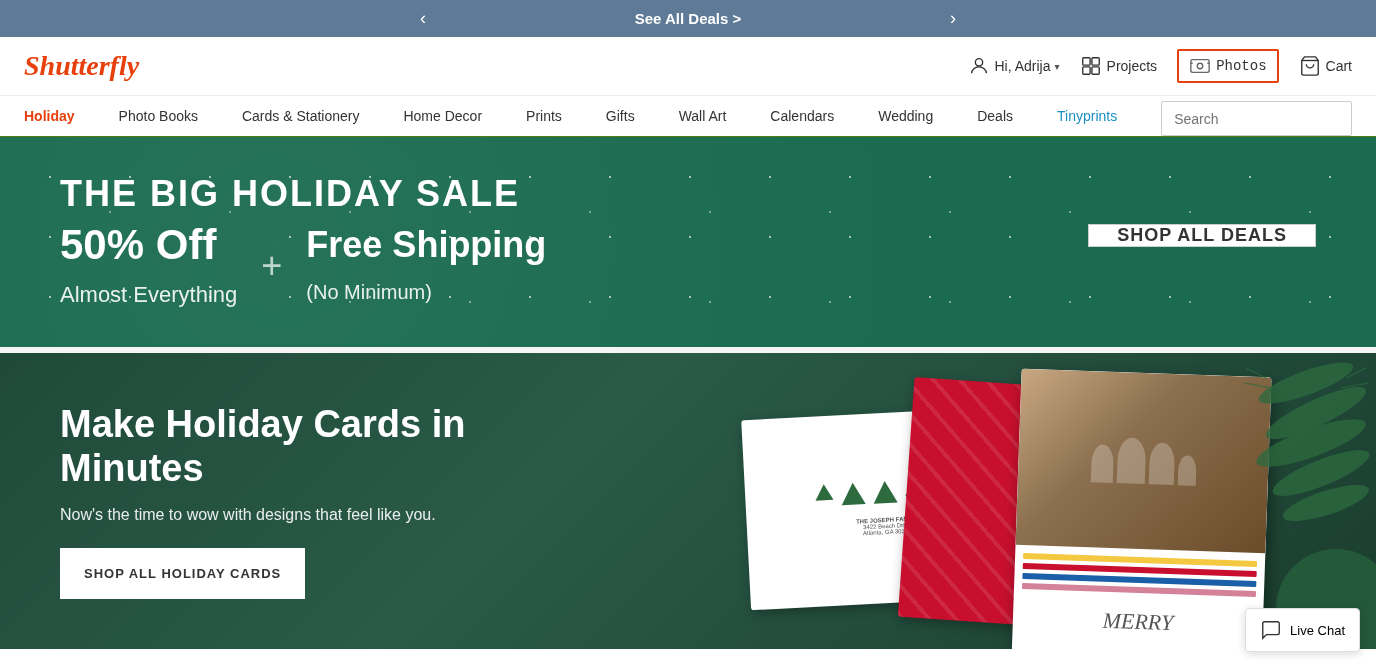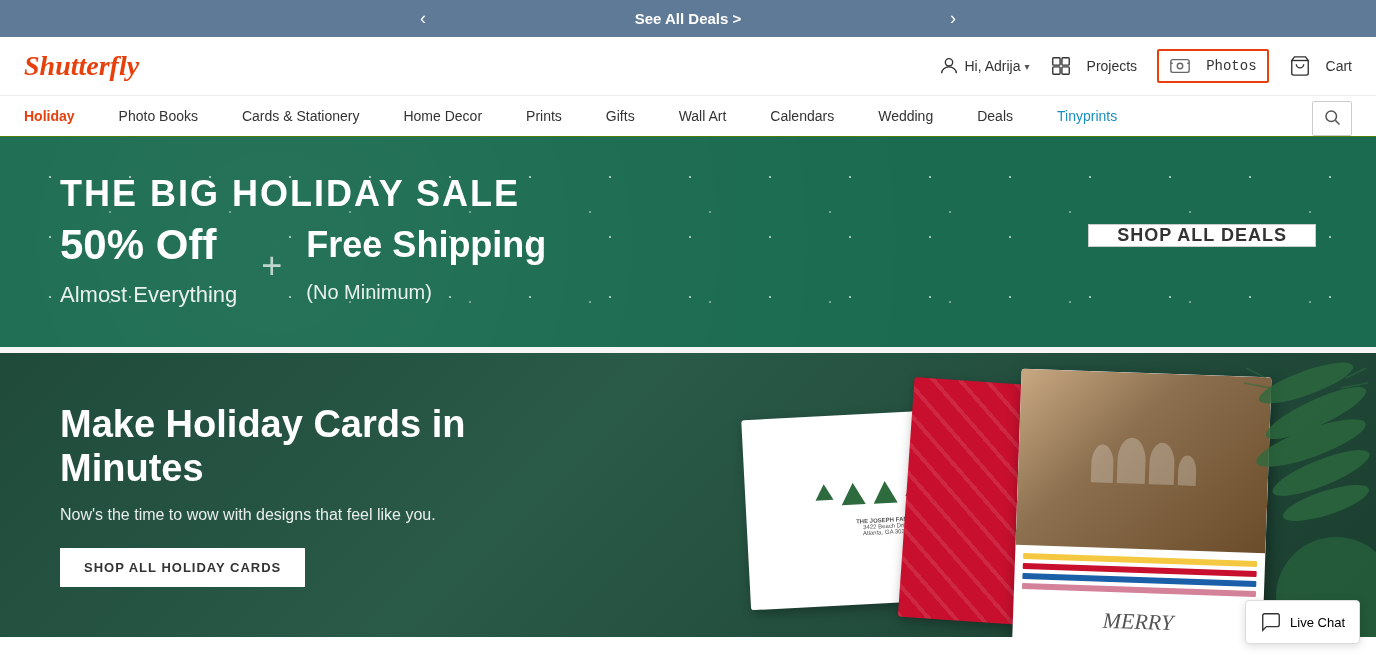--- a/index.html
+++ b/index.html
@@ -46,21 +46,21 @@
       text-decoration: none;
     }
     .header-right {
       display: flex;
       align-items: center;
       gap: 20px;
     }
     .header-icon-item {
       display: flex;
       align-items: center;
-      gap: 15px;
+      gap: 5px;
       font-size: 14px;
       color: #333;
       cursor: pointer;
       text-decoration: none;
     }
     .header-icon-item svg {
       width: 22px;
       height: 22px;
       fill: none;
       stroke: #333;
@@ -254,21 +254,21 @@
     .holiday-content p {
       font-size: 16px;
       color: rgba(255,255,255,0.9);
       margin-bottom: 24px;
     }
     .shop-holiday-btn {
       display: inline-block;
       background: white;
       color: #333;
       border: 2px solid white;
-      padding: 10px 22px;
+      padding: 16px 22px;
       font-size: 13px;
       font-weight: 700;
       letter-spacing: 1px;
       cursor: pointer;
       text-transform: uppercase;
     }
 
     
     .cards-visual {
       position: absolute;
@@ -420,21 +420,21 @@
       top: 0;
       right: 0;
       width: 140px;
       height: 200px;
       opacity: 0.85;
     }
 
     
     .live-chat {
       position: fixed;
-      bottom: 16px;
+      bottom: 8px;
       right: 16px;
       background: white;
       border: 1px solid #ddd;
       border-radius: 4px;
       padding: 10px 14px;
       display: flex;
       align-items: center;
       gap: 8px;
       font-size: 13px;
       cursor: pointer;
@@ -512,20 +512,21 @@
   <a class="nav-item">Cards &amp; Stationery</a>
   <a class="nav-item">Home Decor</a>
   <a class="nav-item">Prints</a>
   <a class="nav-item">Gifts</a>
   <a class="nav-item">Wall Art</a>
   <a class="nav-item">Calendars</a>
   <a class="nav-item">Wedding</a>
   <a class="nav-item">Deals</a>
   <a class="nav-item tinyprints">Tinyprints</a>
   <div class="nav-search">
+    <input type="text" placeholder="Search" style="">
     <button>
       <svg viewBox="0 0 24 24">
         <circle cx="11" cy="11" r="7"></circle>
         <line x1="16.5" y1="16.5" x2="22" y2="22"></line>
       </svg>
     </button>
   </div>
 </nav>
 
 <div class="hero-banner">

